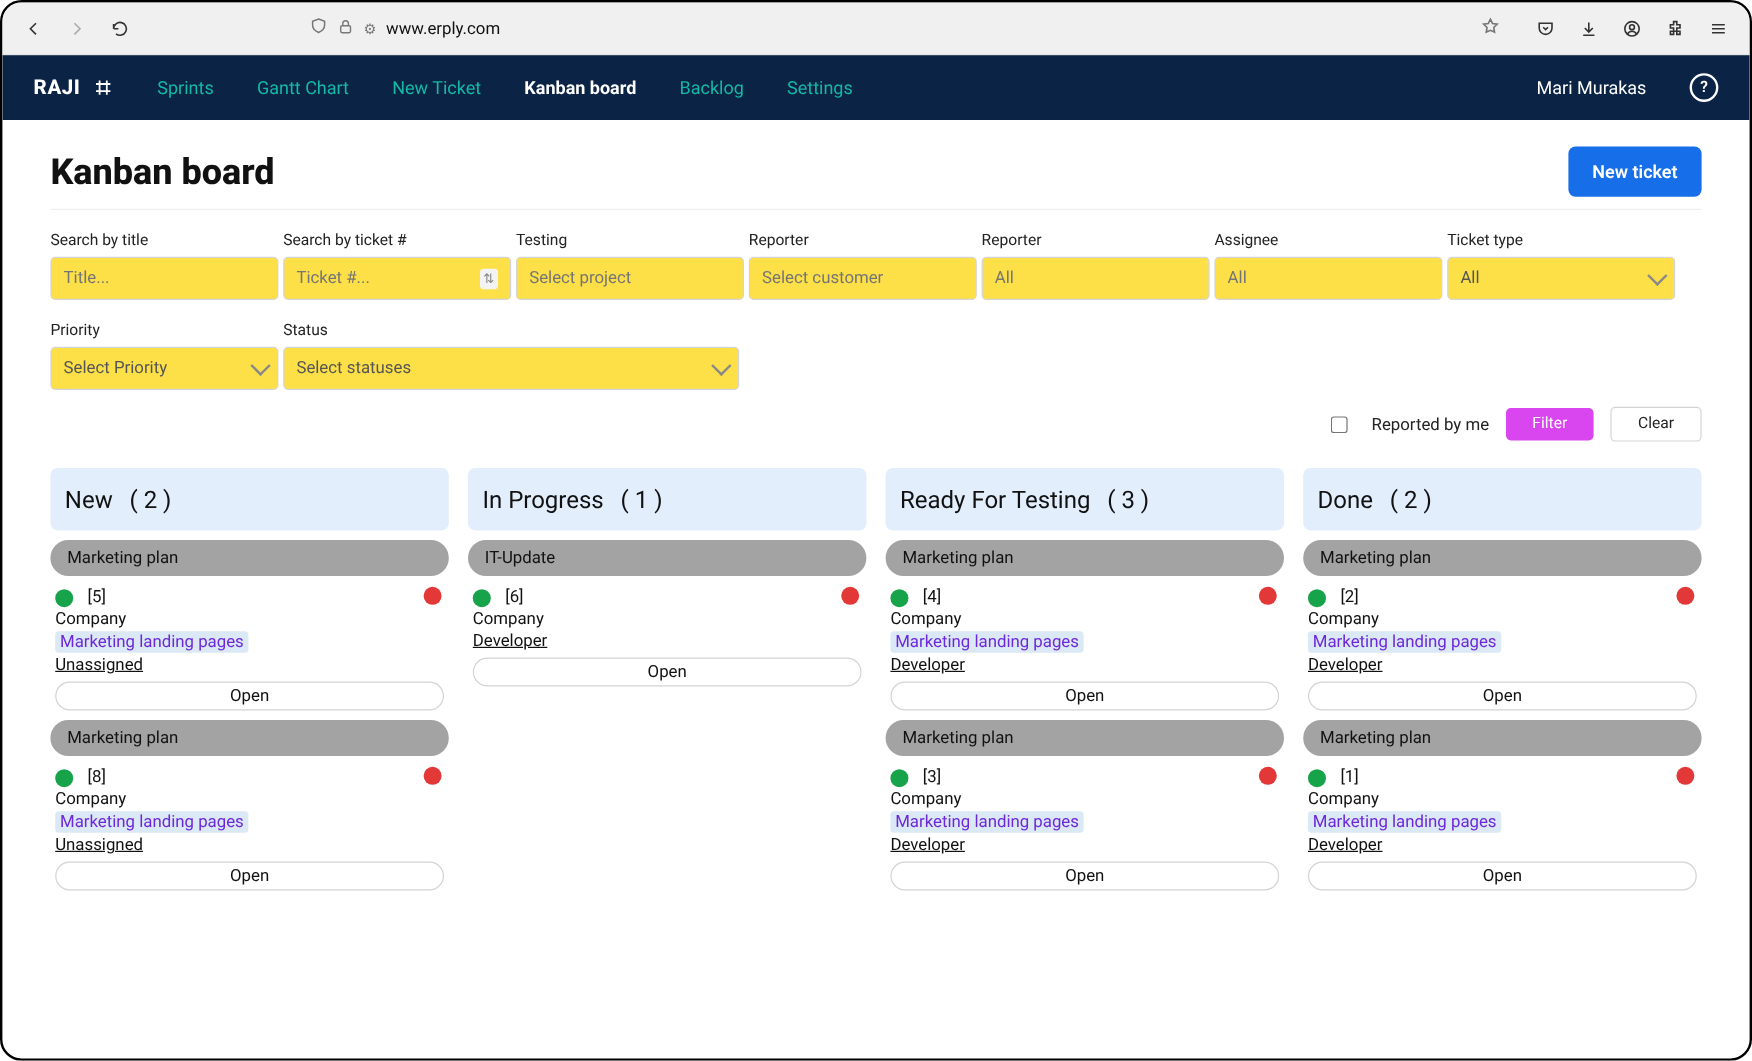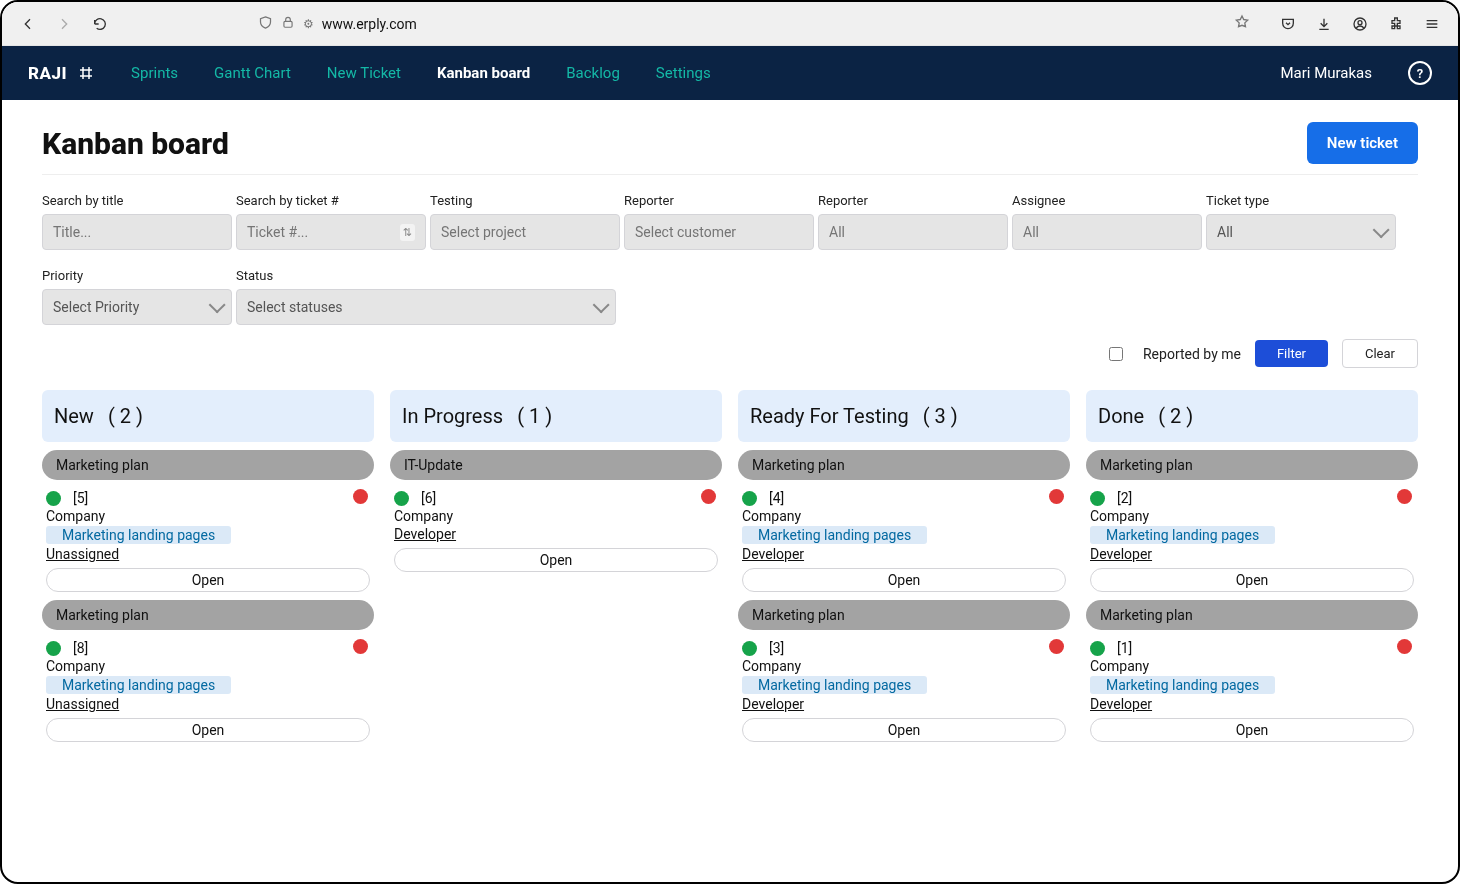--- a/index.html
+++ b/index.html
@@ -26,46 +26,46 @@
     .page { padding: 22px 40px 0 40px; }
     .page-header { display: flex; align-items: center; justify-content: space-between; padding-bottom: 10px; border-bottom: 1px solid #eee; margin-bottom: 18px; }
     .page-title { font-size: 30px; font-weight: 800; color: #111; }
     .primary-btn { background: #166ee8; color: #fff; font-weight: 600; font-size: 15px; border: none; border-radius: 6px; padding: 12px 20px; cursor: pointer; }
 
     .filters { display: flex; flex-wrap: wrap; gap: 18px 4px; margin-bottom: 14px; }
     .fgroup { display: flex; flex-direction: column; gap: 6px; }
     .fgroup.w1 { width: 190px; }
     .fgroup.w3 { width: 380px; }
     .flabel { font-size: 13px; color: #222; }
-    .finput, .fselect { height: 36px; border: 1px solid #d4d4d8; border-radius: 4px; padding: 0 10px; font-size: 14px; color: #555; background: #e5e5e5; display: flex; align-items: center; justify-content: space-between; cursor: text; }
+    .finput, .fselect { height: 36px; border: 1px solid #d4d4d8; border-radius: 4px; padding: 0 10px; font-size: 14px; color: #555; background: #fde047; display: flex; align-items: center; justify-content: space-between; cursor: text; }
     .fselect { cursor: pointer; }
     .fselect::after { content: ""; width: 10px; height: 10px; border-right: 2px solid #888; border-bottom: 2px solid #888; transform: rotate(45deg) translateY(-3px); }
     .finput input { border: none; outline: none; width: 100%; font-size: 14px; color: #333; background: transparent; }
     .finput.spin::after { content: "⇅"; font-size: 11px; color: #888; background: #f3f3f3; padding: 2px 3px; border-radius: 3px; }
 
     .filter-actions { display: flex; align-items: center; justify-content: flex-end; gap: 14px; margin-bottom: 18px; }
     .chk { display: flex; align-items: center; gap: 20px; font-size: 14px; color: #222; cursor: pointer; }
     .chk input { width: 14px; height: 14px; }
-    .btn-filter { background: #1d4ed8; color: #fff; border: none; border-radius: 4px; padding: 6px 22px; font-size: 13px; cursor: pointer; }
+    .btn-filter { background: #d946ef; color: #fff; border: none; border-radius: 4px; padding: 6px 22px; font-size: 13px; cursor: pointer; }
     .btn-clear { background: #fff; color: #222; border: 1px solid #d4d4d8; border-radius: 4px; padding: 6px 22px; font-size: 13px; cursor: pointer; }
 
     .board { display: flex; gap: 16px; margin-top: 22px; }
     .col { flex: 1; min-width: 0; }
     .col-header { background: #e3eefc; border-radius: 6px; padding: 14px 12px; font-size: 20px; color: #111; display: flex; gap: 14px; }
     .col-header .count { color: #111; }
     .card { margin-top: 8px; }
     .card-title { background: #a3a3a3; border-radius: 16px; padding: 7px 14px; font-size: 14px; color: #111; }
     .card-body { padding: 6px 4px 0 4px; font-size: 14px; color: #111; position: relative; }
     .row1 { display: flex; align-items: center; gap: 12px; padding-top: 4px; }
     .dot { width: 15px; height: 15px; border-radius: 50%; }
     .dot.green { background: #16a34a; }
     .dot.red { background: #e23838; position: absolute; right: 6px; top: 9px; }
     .id { color: #111; }
     .company { margin-top: 2px; }
-    .tag { display: inline-block; background: #dbe9f7; color: #0369a1; padding: 1px 16px; border-radius: 3px; margin-top: 2px; cursor: pointer; }
+    .tag { display: inline-block; background: #dbe9f7; color: #6d28d9; padding: 1px 4px; border-radius: 3px; margin-top: 2px; cursor: pointer; }
     .assignee { margin-top: 2px; text-decoration: underline; }
     .status-pill { margin-top: 6px; border: 1px solid #d4d4d8; border-radius: 999px; text-align: center; font-size: 14px; padding: 3px 0; background: #fff; cursor: pointer; }
   </style>
 </head>
 <body>
 
 <div class="browser-frame">
 
   <div class="browser-bar">
     <div class="bb-btn">

